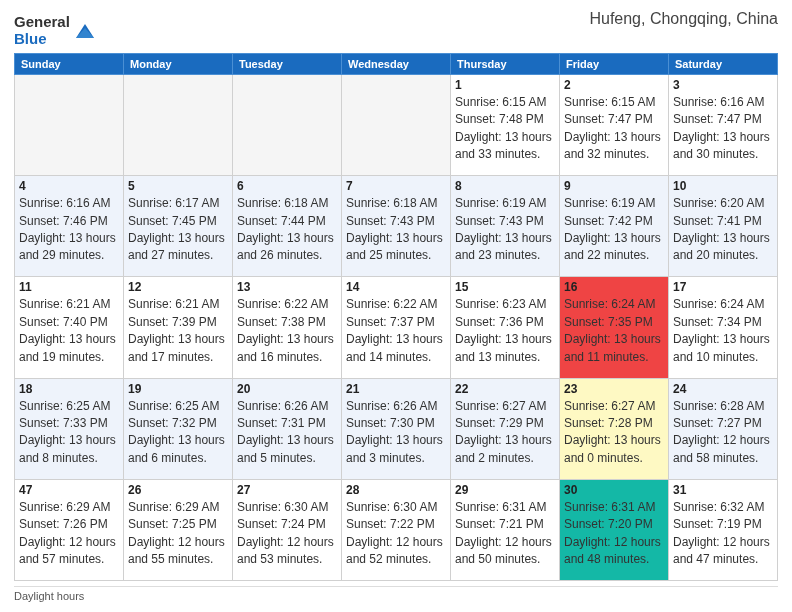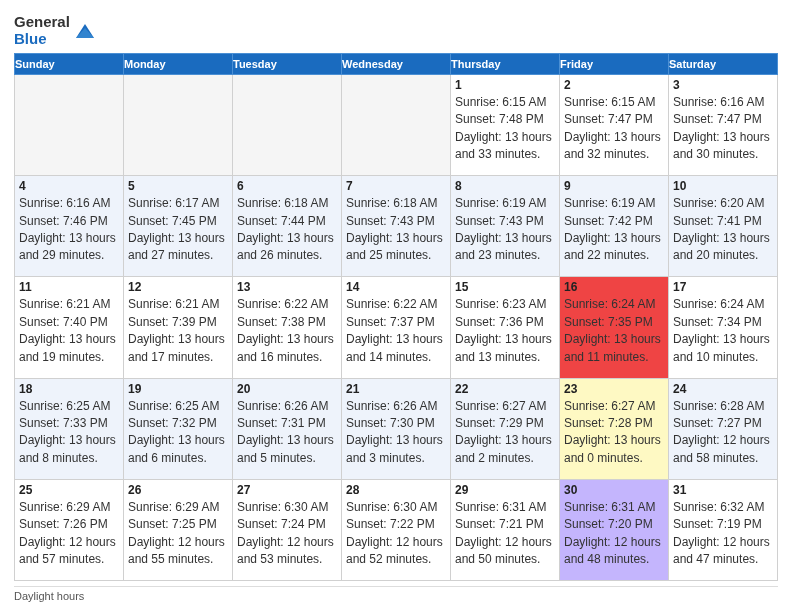--- a/index.html
+++ b/index.html
@@ -67,21 +67,21 @@
       border-collapse: collapse;
       width: 100%;
       table-layout: fixed;
     }
     .calendar th {
       background: #1a6bbf;
       color: #fff;
       font-size: 11px;
       font-weight: bold;
       text-align: left;
-      padding: 4px 0;
+      padding: 4px 6px;
       border: 1px solid #4a8fd4;
     }
     .calendar td {
       vertical-align: top;
       padding: 3px 4px;
       border: 1px solid #d0d0d0;
       font-size: 9.5px;
       color: #333;
       background: #fff;
       height: 88px;
@@ -124,20 +124,21 @@
       <div class="logo-text">
         <span class="logo-general">General</span>
         <span class="logo-blue">Blue</span>
       </div>
       <svg class="logo-icon" viewBox="0 0 22 22">
         <polygon points="2,18 11,4 20,18" fill="#1a6bbf"></polygon>
         <polygon points="2,18 11,8 20,18" fill="#4a9de0" opacity="0.5"></polygon>
       </svg>
     </div>
     <div class="title-block">
+      <div class="subtitle">Hufeng, Chongqing, China</div>
     </div>
   </div>
 
   <table class="calendar" id="cal-table">
     <thead id="cal-head">
         <tr>
           <th>Sunday</th>
           <th>Monday</th>
           <th>Tuesday</th>
           <th>Wednesday</th>
@@ -322,21 +323,21 @@
           <td style="background: rgb(238, 243, 251);">
             <span class="day-number">24</span>
             <div class="day-info" style="white-space: pre-line;">Sunrise: 6:28 AM
 Sunset: 7:27 PM
 Daylight: 12 hours
 and 58 minutes.</div>
           </td>
         </tr>
         <tr>
           <td style="background: rgb(255, 255, 255);">
-            <span class="day-number">25</span>
+            <span class="day-number">47</span>
             <div class="day-info" style="white-space: pre-line;">Sunrise: 6:29 AM
 Sunset: 7:26 PM
 Daylight: 12 hours
 and 57 minutes.</div>
           </td>
           <td style="background: rgb(255, 255, 255);">
             <span class="day-number">26</span>
             <div class="day-info" style="white-space: pre-line;">Sunrise: 6:29 AM
 Sunset: 7:25 PM
 Daylight: 12 hours
@@ -356,21 +357,21 @@
 Daylight: 12 hours
 and 52 minutes.</div>
           </td>
           <td style="background: rgb(255, 255, 255);">
             <span class="day-number">29</span>
             <div class="day-info" style="white-space: pre-line;">Sunrise: 6:31 AM
 Sunset: 7:21 PM
 Daylight: 12 hours
 and 50 minutes.</div>
           </td>
-          <td style="background: #c4b5fd;">
+          <td style="background: #14b8a6;">
             <span class="day-number">30</span>
             <div class="day-info" style="white-space: pre-line;">Sunrise: 6:31 AM
 Sunset: 7:20 PM
 Daylight: 12 hours
 and 48 minutes.</div>
           </td>
           <td style="background: rgb(255, 255, 255);">
             <span class="day-number">31</span>
             <div class="day-info" style="white-space: pre-line;">Sunrise: 6:32 AM
 Sunset: 7:19 PM

